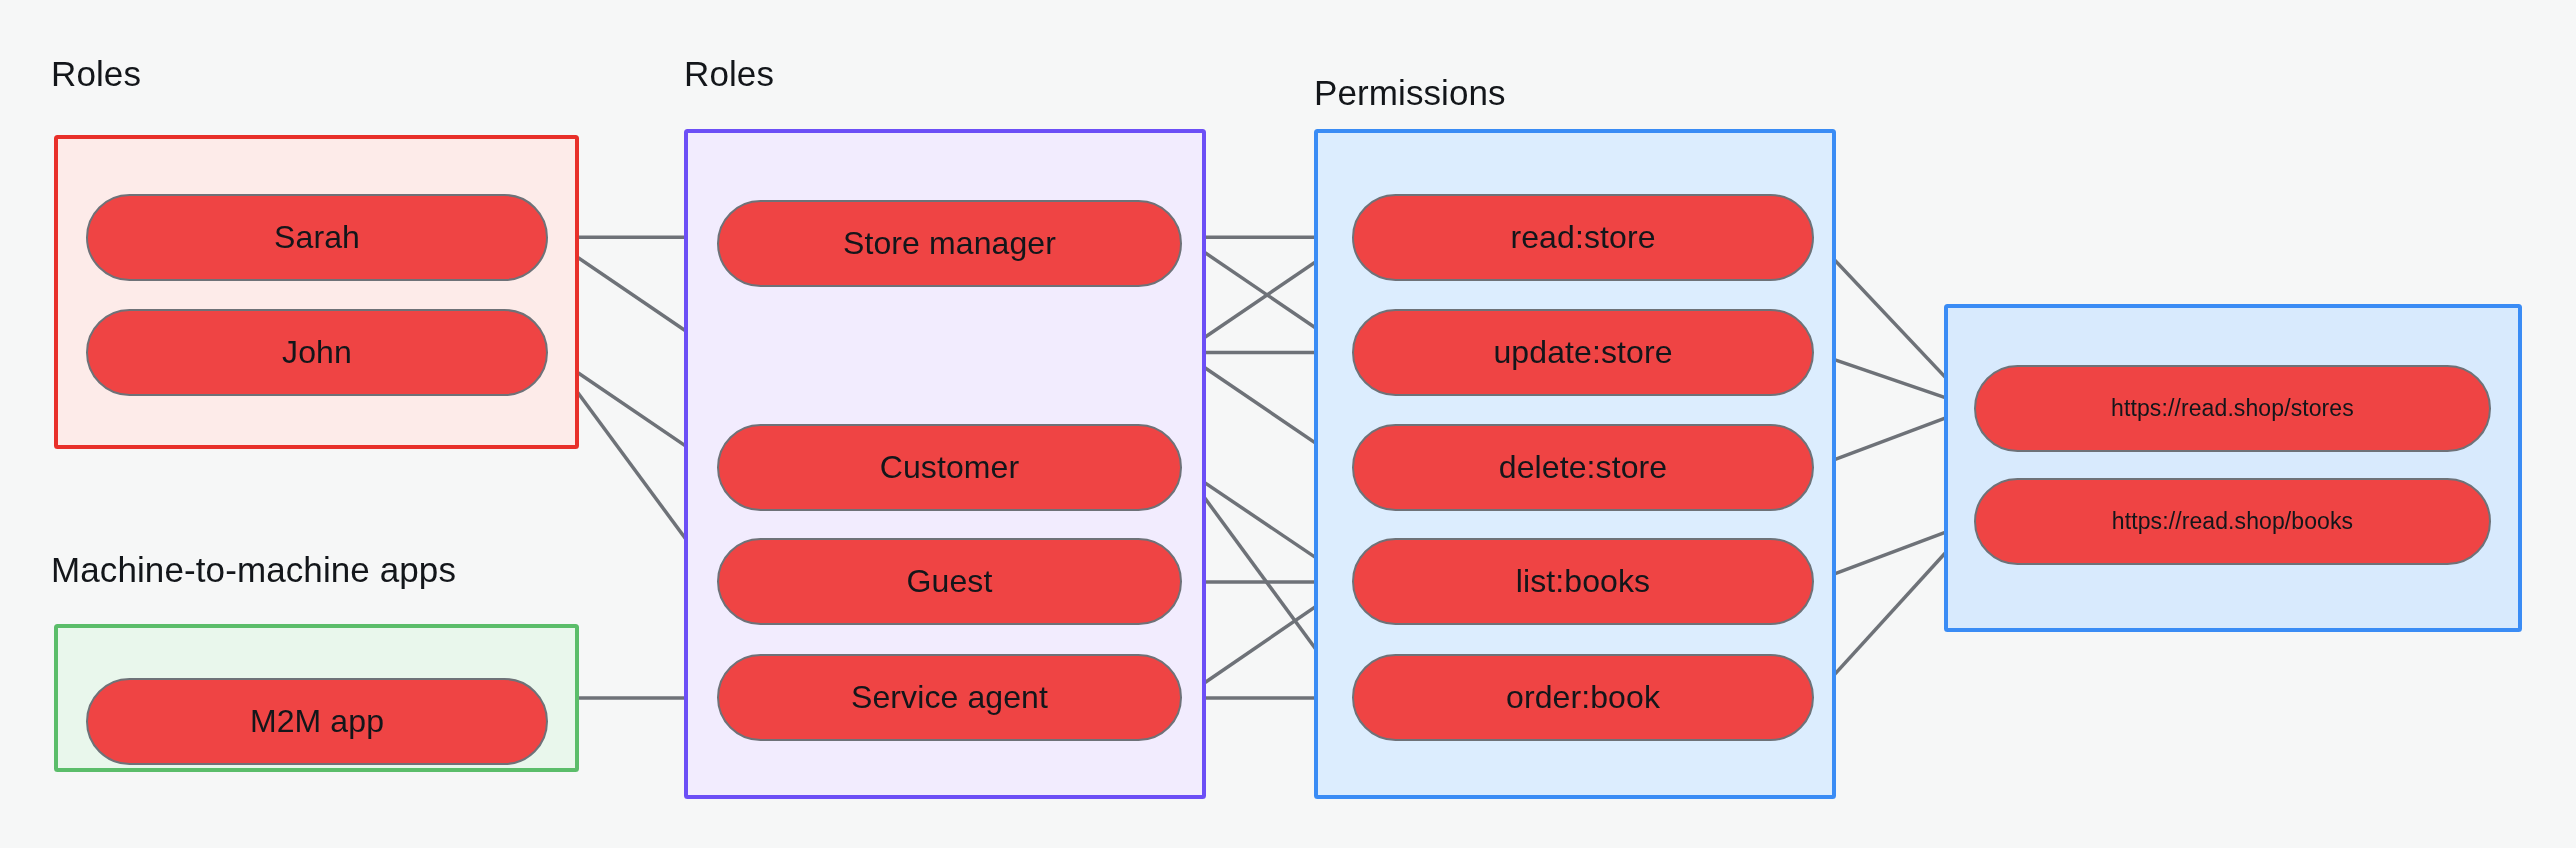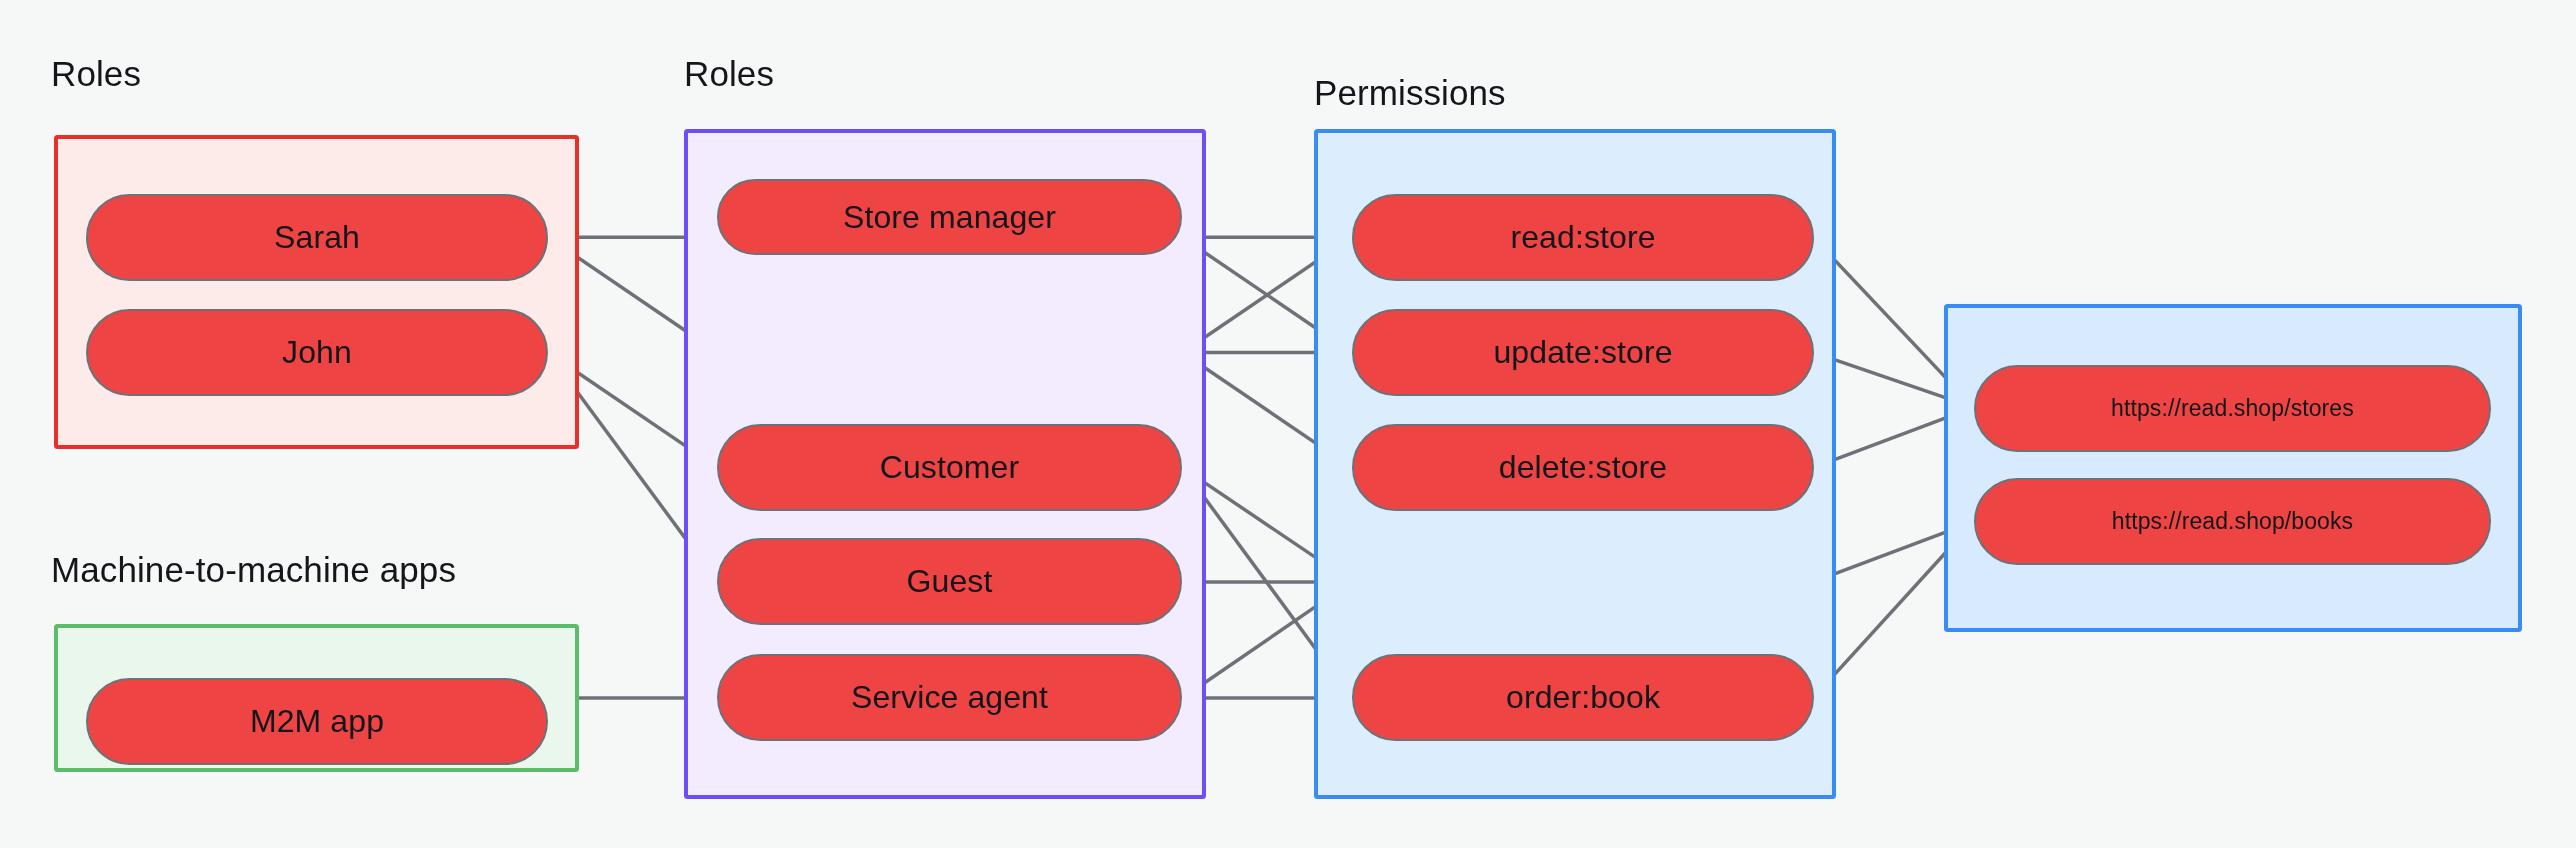--- a/index.html
+++ b/index.html
@@ -104,30 +104,31 @@
   <div class="grp-box grp-users" style="left:54px;top:135px;width:525px;height:314px;"></div>
   <div class="node" style="left:86px;top:194px;width:462px;height:87px;">Sarah</div>
   <div class="node" style="left:86px;top:309px;width:462px;height:87px;">John</div>
 
   <div class="grp-title" style="left:51px;top:550px;">Machine-to-machine apps</div>
   <div class="grp-box grp-m2m" style="left:54px;top:624px;width:525px;height:148px;"></div>
   <div class="node" style="left:86px;top:654px;width:462px;height:87px;margin-top:24px;">M2M app</div>
 
   <div class="grp-title" style="left:684px;top:54px;">Roles</div>
   <div class="grp-box grp-roles" style="left:684px;top:129px;width:522px;height:670px;"></div>
-  <div class="node" style="left:717px;top:179px;width:465px;height:76px;">Store manager</div>
+  <div class="node" style="left:717px;top:200px;width:465px;height:87px;">Store manager</div>
   <div class="node" style="left:717px;top:424px;width:465px;height:87px;">Customer</div>
   <div class="node" style="left:717px;top:538px;width:465px;height:87px;">Guest</div>
   <div class="node" style="left:717px;top:654px;width:465px;height:87px;">Service agent</div>
 
   <div class="grp-title" style="left:1314px;top:54px;margin-top:19px;">Permissions</div>
   <div class="grp-box grp-perms" style="left:1314px;top:129px;width:522px;height:670px;"></div>
   <div class="node" style="left:1352px;top:194px;width:462px;height:87px;">read:store</div>
   <div class="node" style="left:1352px;top:309px;width:462px;height:87px;">update:store</div>
   <div class="node" style="left:1352px;top:424px;width:462px;height:87px;">delete:store</div>
+  <div class="node" style="left:1352px;top:538px;width:462px;height:87px;">list:books</div>
   <div class="node" style="left:1352px;top:654px;width:462px;height:87px;">order:book</div>
 
   <div class="grp-box grp-api" style="left:1944px;top:304px;width:578px;height:328px;"></div>
   <div class="node small" style="left:1974px;top:365px;width:517px;height:87px;">https://read.shop/stores</div>
   <div class="node small" style="left:1974px;top:478px;width:517px;height:87px;">https://read.shop/books</div>
 
 </div>
 
 
 </body></html>

